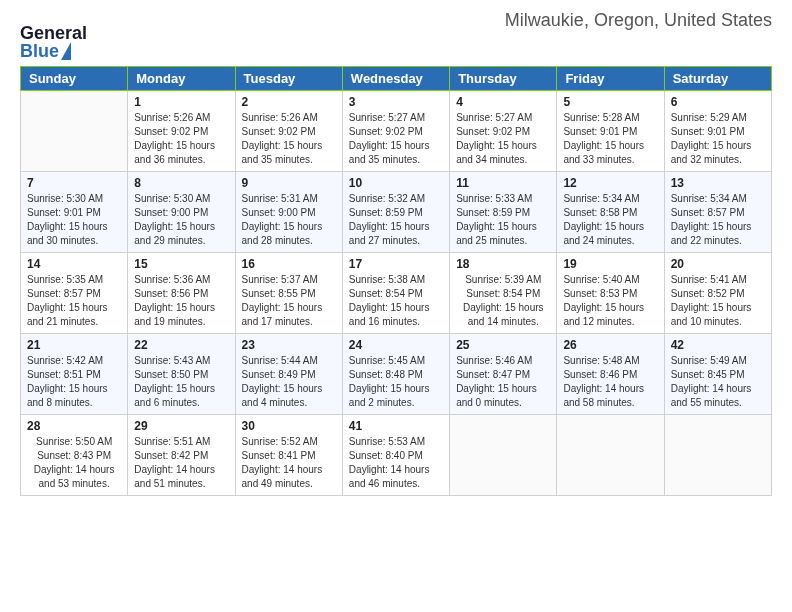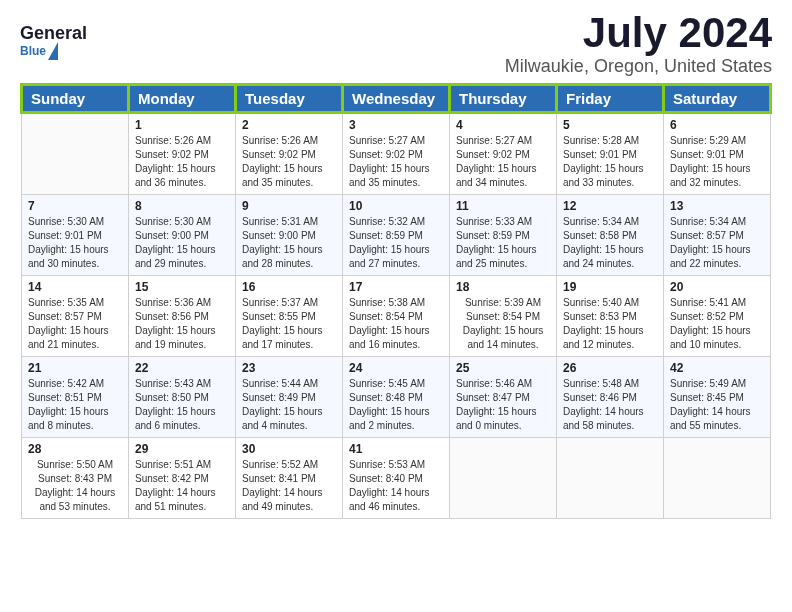--- a/index.html
+++ b/index.html
@@ -22,21 +22,21 @@
       align-items: flex-start;
       margin-top: 14px;
     }
     .logo-general {
       font-size: 18px;
       font-weight: bold;
       color: #1a1a2e;
       line-height: 1;
     }
     .logo-blue {
-      font-size: 12px;
+      font-size: 18px;
       font-weight: bold;
       color: #2a6db5;
       line-height: 1;
       display: flex;
       align-items: center;
     }
     .logo-triangle {
       width: 0;
       height: 0;
       border-left: 10px solid transparent;
@@ -61,23 +61,23 @@
     .calendar {
       width: 100%;
       border-collapse: collapse;
       border: 1px solid #ccc;
     }
     .calendar th {
       background-color: #2a6db5;
       color: #fff;
       text-align: left;
       padding: 4px 8px;
-      font-size: 15px;
-      font-weight: bold;
-      border: 3px solid #84cc16;
+      font-size: 13px;
+      font-weight: bold;
+      border: 1px solid #84cc16;
     }
     .calendar td {
       vertical-align: top;
       padding: 4px 6px;
       border: 1px solid #d0d0d0;
       width: 14.28%;
       min-height: 80px;
       font-size: 10.5px;
       color: #333;
     }
@@ -105,21 +105,20 @@
 
 <div class="header">
   <div class="logo">
     <span class="logo-general">General</span>
     <span class="logo-blue">
       <span>Blue</span>
       <span class="logo-triangle"></span>
     </span>
   </div>
   <div class="title-block">
-    <div class="month-title">July 2024</div>
     <div class="location">Milwaukie, Oregon, United States</div>
   </div>
 </div>
 
 <table class="calendar">
   <thead>
     <tr>
     <th>Sunday</th>
         <th>Monday</th>
         <th>Tuesday</th>

